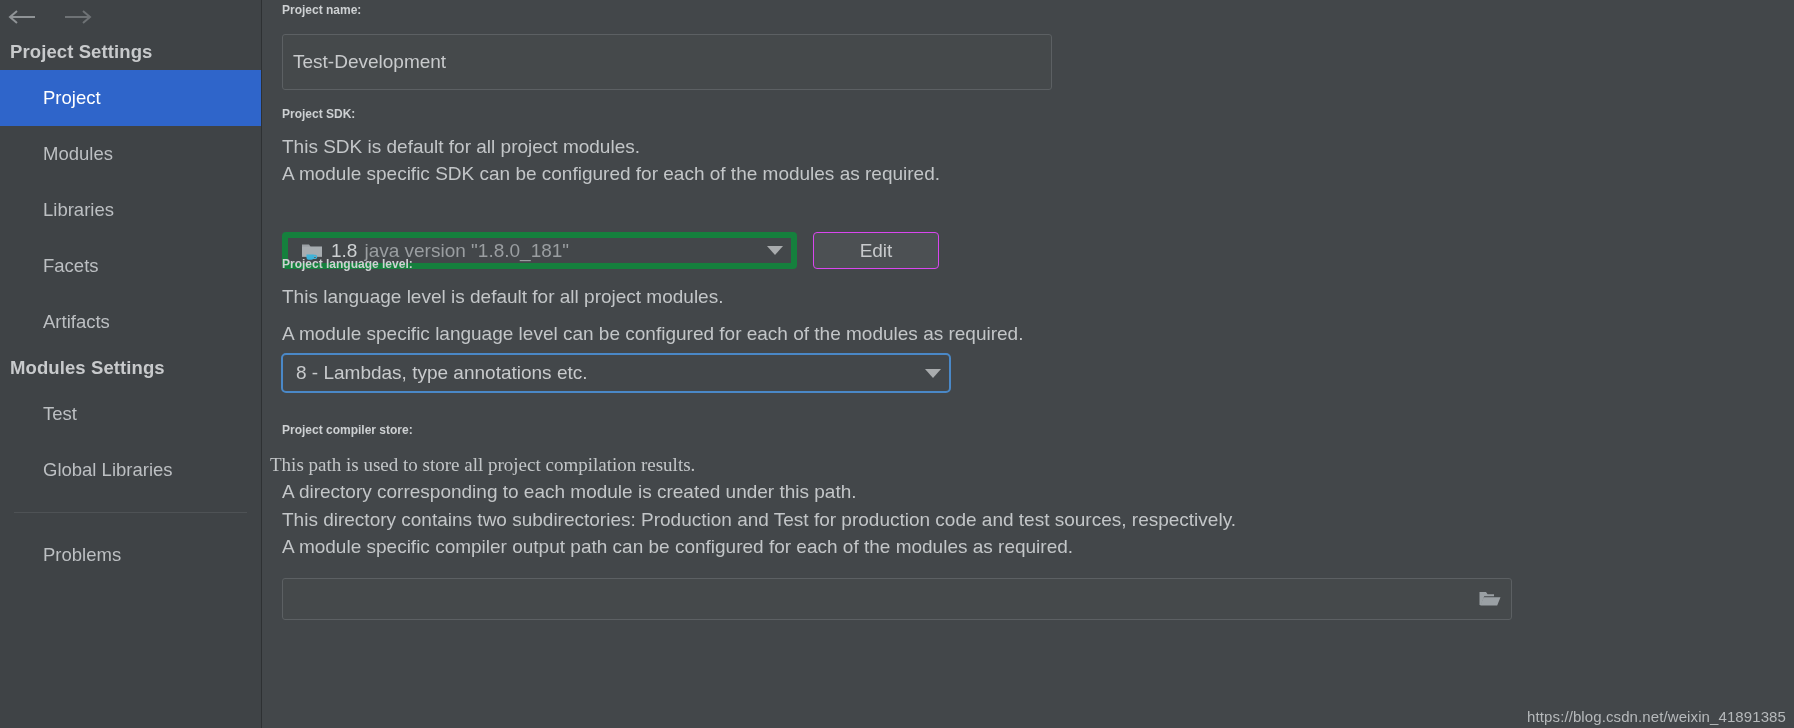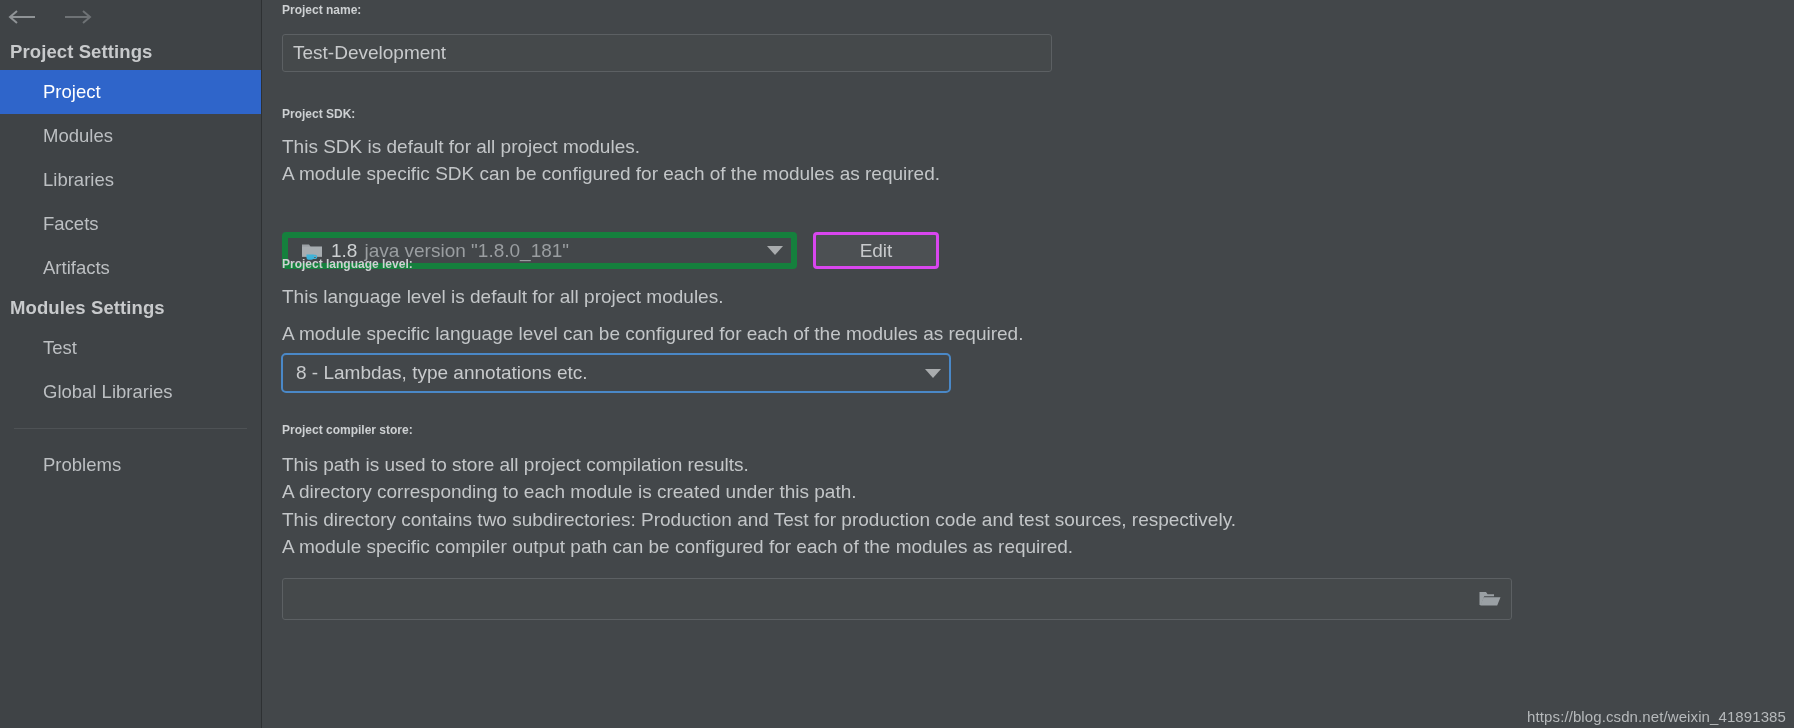--- a/index.html
+++ b/index.html
@@ -27,21 +27,21 @@
     user-select: none;
   }
   .arrow-btn svg { display: block; }
   .sb-section {
     font-size: 18.5px; font-weight: bold; color: #c8cacc;
     padding: 6px 0 6px 10px; letter-spacing: .1px;
     height: 36px; display: flex; align-items: center; text-align: right;
   }
   .sb-item {
     font-size: 18.5px; color: #bcbfc2;
-    height: 44px; display: flex; align-items: center;
+    height: 56px; display: flex; align-items: center;
     padding-left: 43px;
   }
   .sb-item.selected { background: #2f65ca; color: #ffffff; }
   .sb-divider { height: 1px; background: #4e5255; margin: 14px 14px 14px 14px; }
 
   
   .main {
     flex: 1 1 auto; position: relative;
     background: #43474a;
     padding: 0 0 0 20px;
@@ -52,21 +52,21 @@
     line-height: 1.0;
   }
   .desc {
     font-size: 19px; color: #c3c6c8; line-height: 25.5px; white-space: nowrap;
   }
 
   .textfield {
     background: #45494b;
     border: 1px solid #5c6063;
     border-radius: 3px;
-    height: 38px;
+    height: 56px;
     display: flex; align-items: center;
     padding: 0 10px;
     color: #c8cacc; font-size: 19px;
   }
 
   .combo {
     background: #43474a;
     border: 6px solid #15803d;
     border-radius: 4px;
     height: 37px;
@@ -84,21 +84,21 @@
     width: 0; height: 0;
     border-left: 8px solid transparent;
     border-right: 8px solid transparent;
     border-top: 9px solid #a9acae;
   }
   .combo-text-strong { color: #cdd0d2; }
   .combo-text-dim { color: #9a9ea1; }
 
   .btn {
     background: #4c5053;
-    border: 3px solid #d946ef;
+    border: 1px solid #d946ef;
     border-radius: 4px;
     height: 37px;
     min-width: 126px;
     display: flex; align-items: center; justify-content: center;
     color: #c8cacc; font-size: 19px;
   }
 
   .folder-browse {
     margin-left: auto;
     display: flex; align-items: center; justify-content: center;
@@ -181,21 +181,21 @@
     <div class="section-label" style="position:absolute; left:20px; top:258px;">Project language level:</div>
     <div class="desc" style="position:absolute; left:20px; top:284px;">This language level is default for all project modules.</div>
     <div class="desc" style="position:absolute; left:20px; top:321px;">A module specific language level can be configured for each of the modules as required.</div>
 
     <div class="combo focused" style="position:absolute; left:19px; top:353px; width:670px; height:40px;">
       <span>8 - Lambdas, type annotations etc.</span>
       <span class="caret"></span>
     </div>
 
     <div class="section-label" style="position:absolute; left:20px; top:424px;">Project compiler store:</div>
-    <div class="desc" style="position:absolute; left:20px; top:452px;">This path is used to store all project compilation results.</div>
+    <div class="desc" style="position:absolute; left:8px; top:452px;font-family:Liberation Serif, serif;">This path is used to store all project compilation results.</div>
     <div class="desc" style="position:absolute; left:20px; top:479px;">A directory corresponding to each module is created under this path.</div>
     <div class="desc" style="position:absolute; left:20px; top:507px;">This directory contains two subdirectories: Production and Test for production code and test sources, respectively.</div>
     <div class="desc" style="position:absolute; left:20px; top:534px;">A module specific compiler output path can be configured for each of the modules as required.</div>
 
     <div class="textfield" style="position:absolute; left:20px; top:578px; width:1230px; height:42px; padding-right:6px;">
       <span placeholder=""></span>
       <span class="folder-browse">
         <svg width="24" height="20" viewBox="0 0 24 20">
           <path d="M1.5 3 h6.5 l1.6 2.3 H16 v2 H6.2 L3 16 H1.5 z" fill="#9aa0a4"></path>
           <path d="M5.6 8.2 H22.5 L19.2 16.6 H2.3 z" fill="#9aa0a4"></path>

